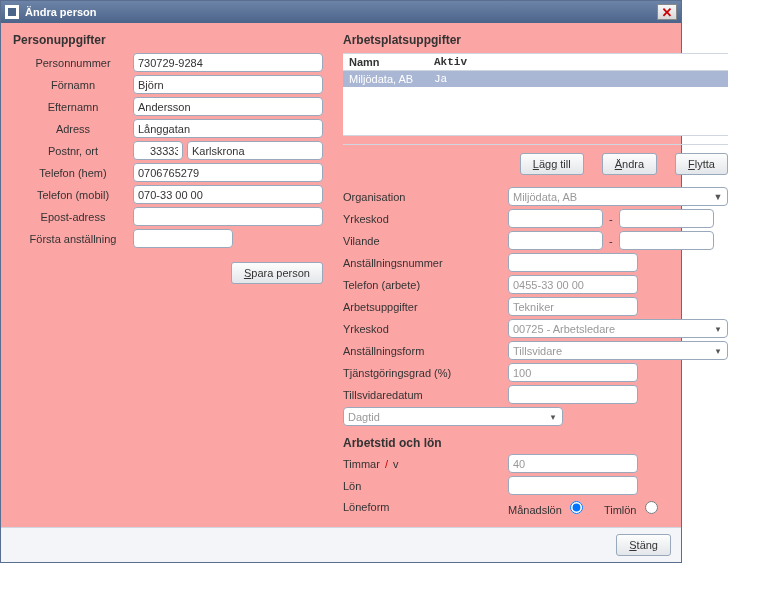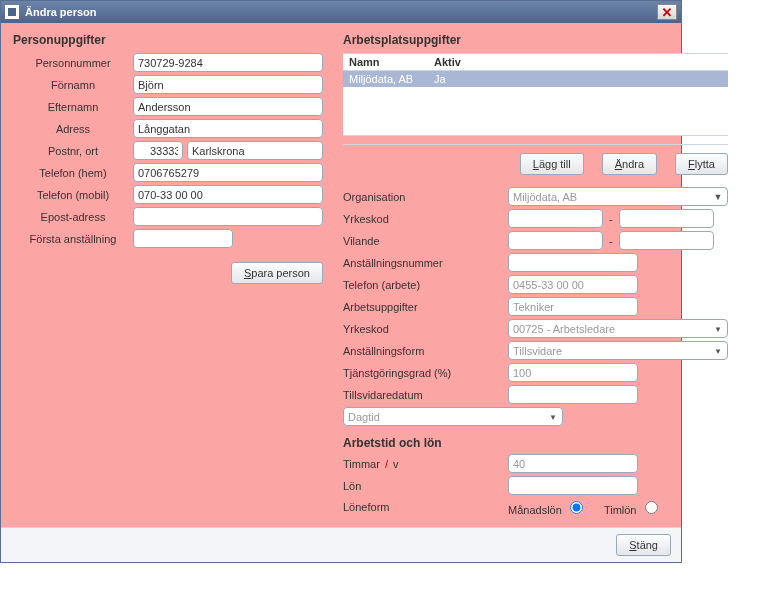--- a/index.html
+++ b/index.html
@@ -124,21 +124,21 @@
     display:flex;
     background:#fff;
     font-weight:bold;
     color:#333;
     border-bottom:1px solid #cfd6e0;
   }
   .grid-header div, .grid-row div {
     padding:2px 6px;
   }
   .col-namn { width:85px;}
-  .col-aktiv { flex:1;}
+  .col-aktiv { flex:1;font-family:Liberation Mono, monospace;}
   .grid-row {
     display:flex;
     background:#aab7d4;
     color:#fff;
   }
   .grid-body {
     height:64px;
     background:#fff;
   }
   hr.thin {

